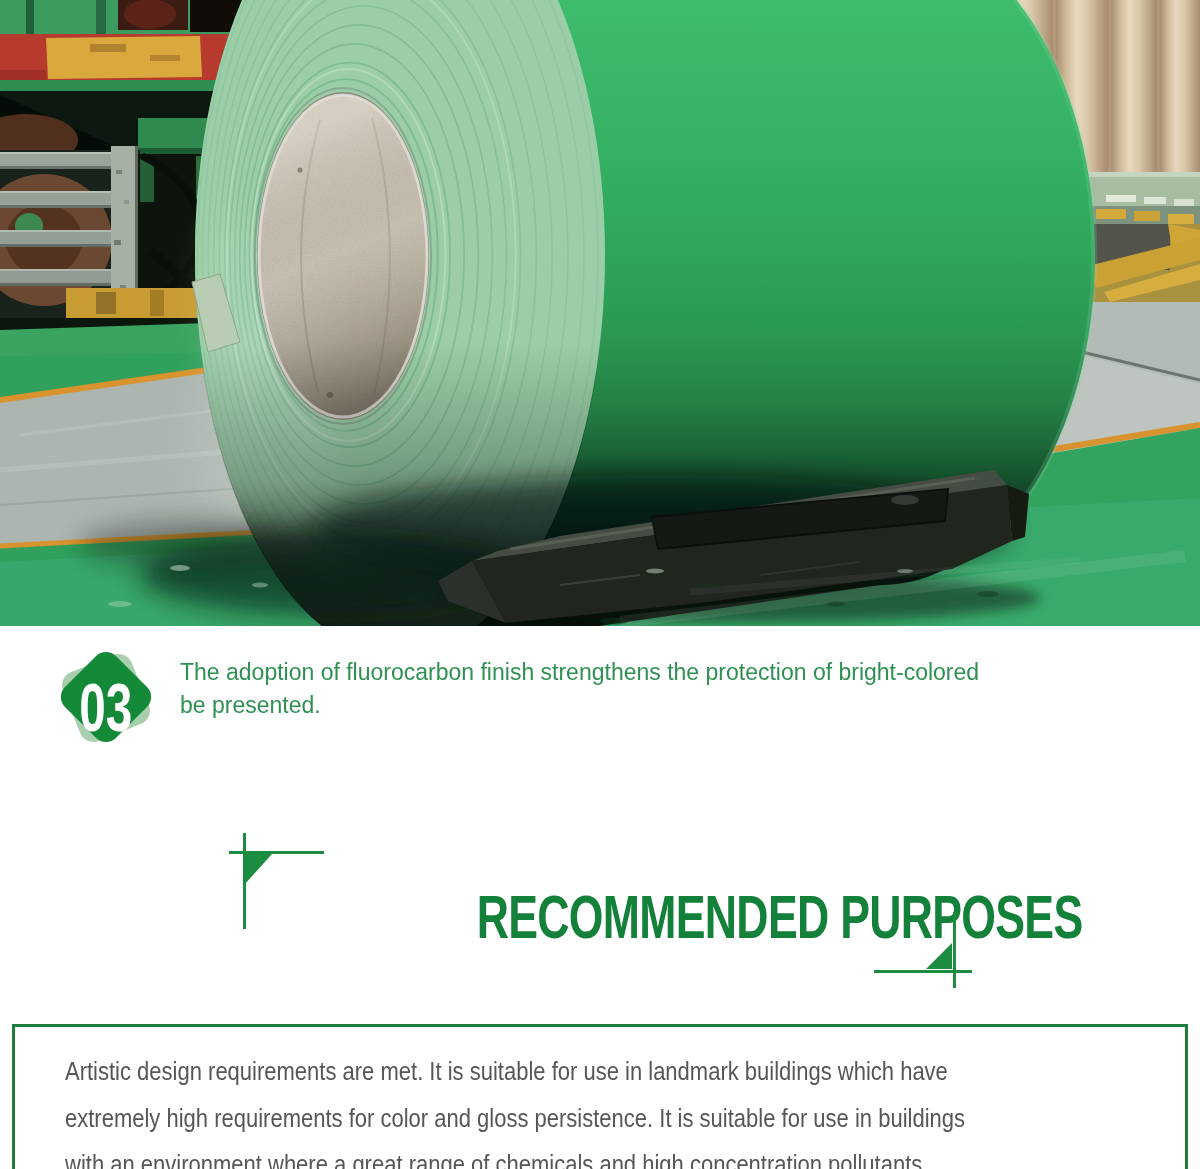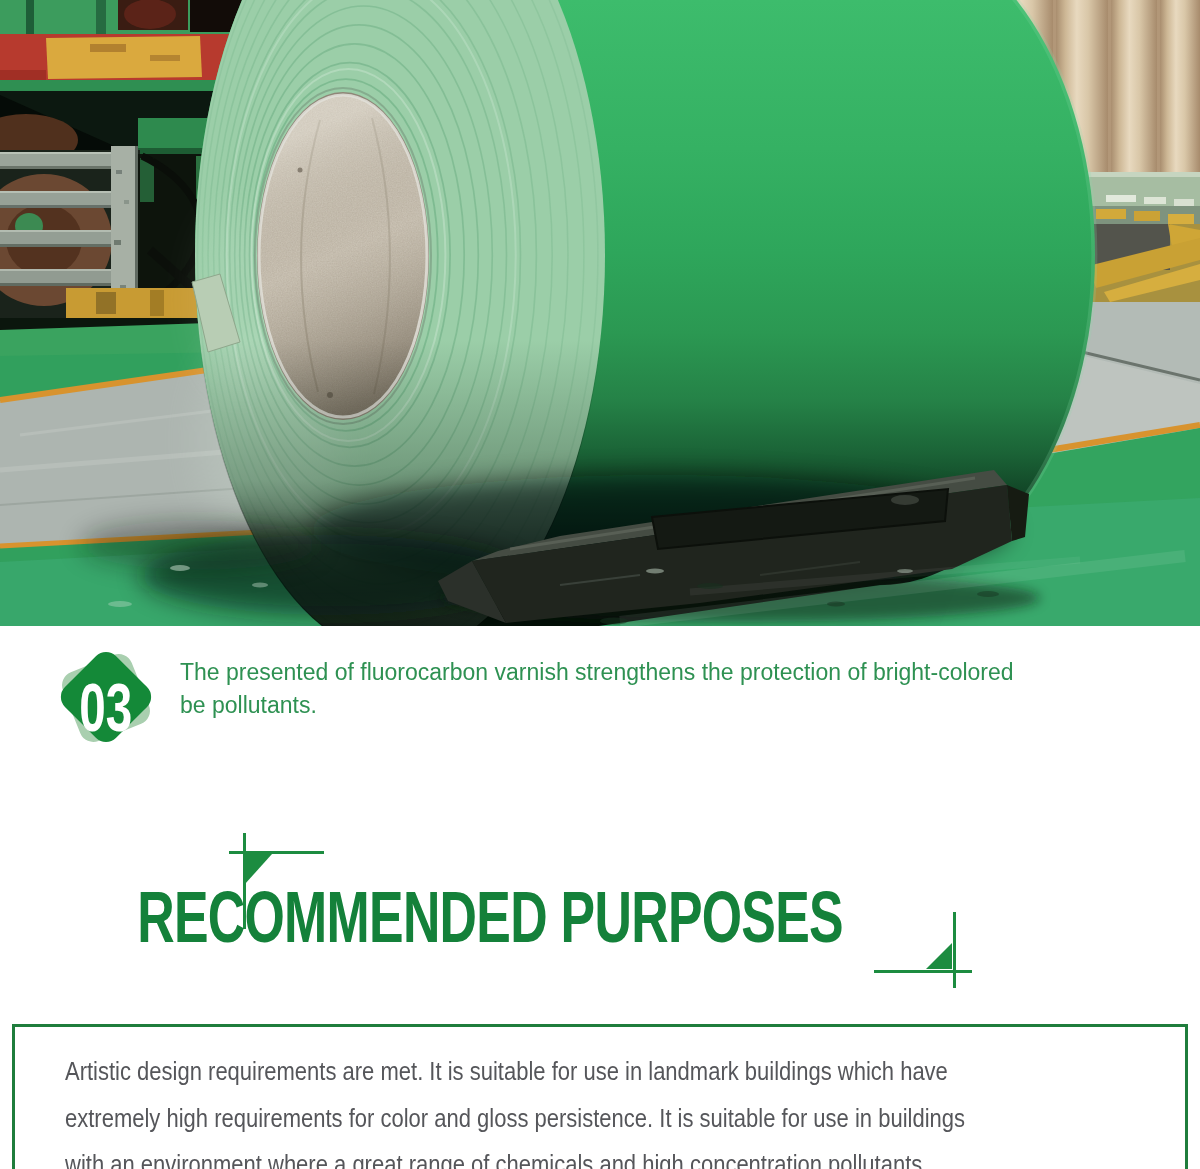--- a/index.html
+++ b/index.html
@@ -24,22 +24,22 @@
   
   .deco{position:absolute;background:#1c8c40;}
   .deco-tl-v{left:243px;top:833px;width:3px;height:96px;}
   .deco-tl-h{left:229px;top:851px;width:95px;height:3px;}
   .deco-br-v{left:953px;top:912px;width:3px;height:76px;}
   .deco-br-h{left:874px;top:970px;width:98px;height:3px;}
   .tri-tl{position:absolute;left:245px;top:854px;width:0;height:0;
           border-top:30px solid #1c8c40;border-right:27px solid transparent;}
   .tri-br{position:absolute;left:926px;top:943px;width:0;height:0;
           border-bottom:26px solid #1c8c40;border-left:26px solid transparent;}
-  .section-title{position:absolute;left:0;top:874px;width:1200px;text-align:left;
-                 color:#14813a;font-size:72px;line-height:86px;font-weight:bold;white-space:nowrap;}
+  .section-title{position:absolute;left:0;top:874px;width:1200px;text-align:right;
+                 color:#14813a;font-size:62px;line-height:86px;font-weight:bold;white-space:nowrap;}
   .section-title span{display:inline-block;transform:scaleX(.72);letter-spacing:-1px;}
 
   
   .purpose-box{position:absolute;left:12px;top:1024px;width:1170px;height:260px;
                border:3px solid #1f7d3c;background:#ffffff;}
   .purpose-text{position:absolute;left:50px;top:21px;color:#55565a;font-size:25px;
                 line-height:46.5px;transform:scaleX(.88);transform-origin:0 0;}
   .purpose-text div{white-space:nowrap;}
 </style>
 </head>
@@ -281,22 +281,22 @@
     </g>
   </svg>
   </div>
 
   <div class="badge-back"></div>
   <div class="badge-front"></div>
   <div class="badge-num">
       <span>03</span>
     </div>
   <div class="feature-text">
-    <div>The presented of fluorocarbon varnish strengthens the protection of bright-colored</div>
-    <div>be pollutants.</div>
+    <div>The adoption of fluorocarbon finish strengthens the protection of bright-colored</div>
+    <div>be presented.</div>
   </div>
 
   <div class="deco deco-tl-v"></div>
   <div class="deco deco-tl-h"></div>
   <div class="tri-tl"></div>
   <div class="section-title"><span>RECOMMENDED PURPOSES</span></div>
   <div class="deco deco-br-v"></div>
   <div class="deco deco-br-h"></div>
   <div class="tri-br"></div>
 

